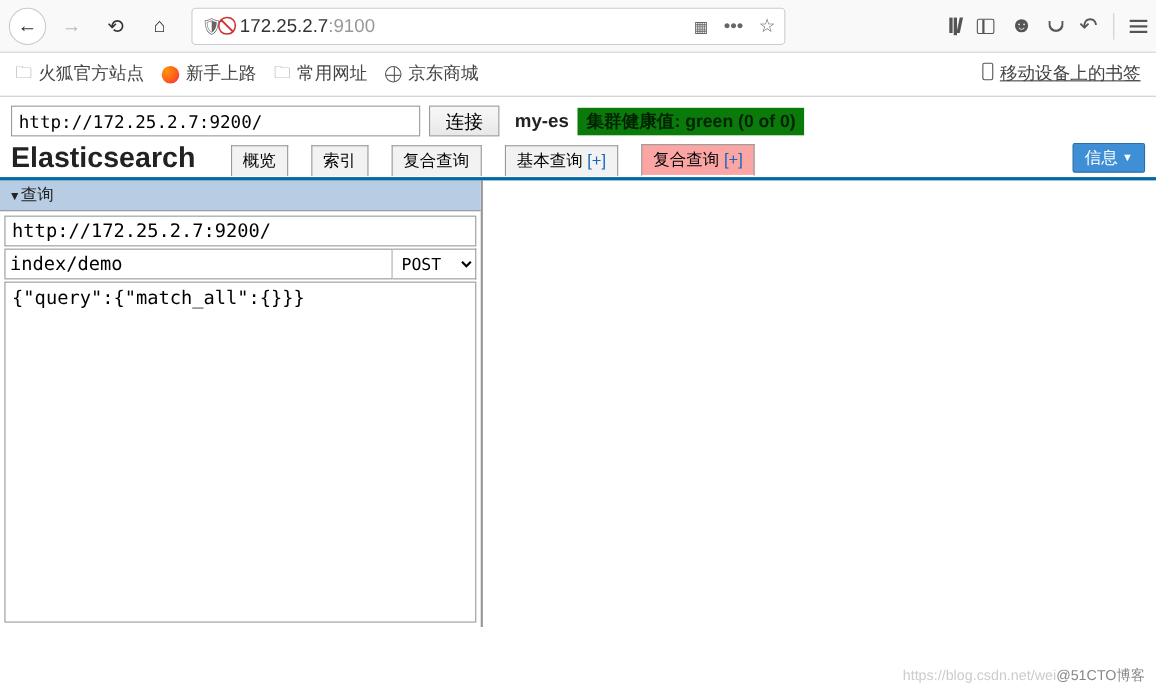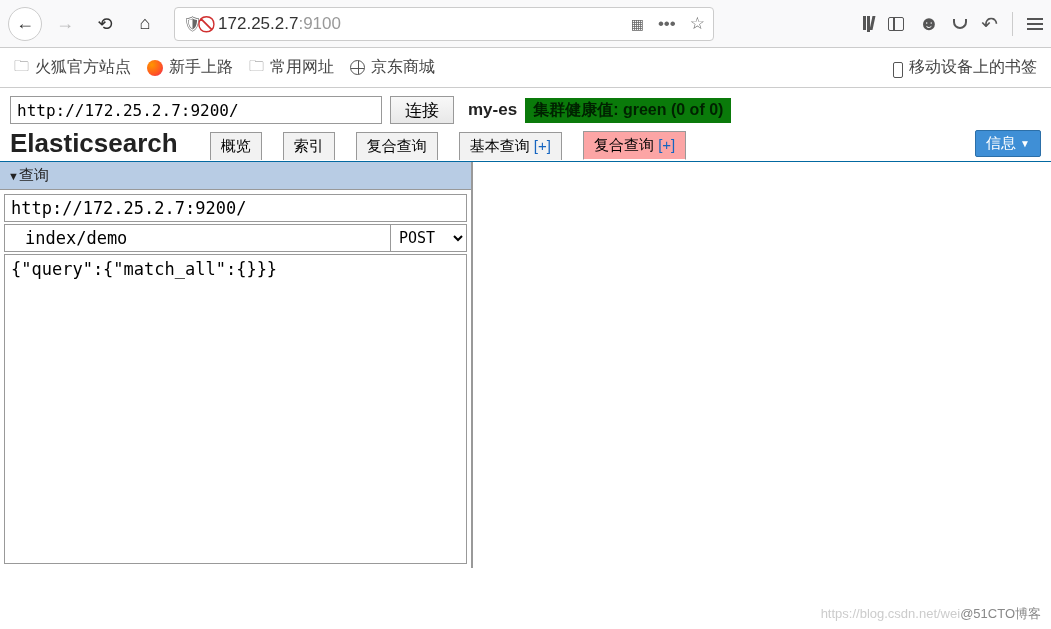--- a/index.html
+++ b/index.html
@@ -21,47 +21,47 @@
     
     
     .bookmarks-bar { display: flex; align-items: center; height: 40px; padding: 0 14px; border-bottom: 1px solid #ccc; gap: 16px; background: #fff; font-size: 16px; color: #444; }
     .bookmark-item { display: flex; align-items: center; gap: 6px; cursor: pointer; }
     .folder-ico { color: #888; font-size: 15px; }
     .firefox-ico { width: 16px; height: 16px; border-radius: 50%; background: radial-gradient(circle at 30% 30%, #ff9500 0%, #ff5722 60%, #e91e63 100%); }
     .globe-ico { width: 15px; height: 15px; border: 1.5px solid #555; border-radius: 50%; position: relative; }
     .globe-ico::before, .globe-ico::after { content: ''; position: absolute; background: #555; }
     .globe-ico::before { top: 50%; left: 0; right: 0; height: 1px; }
     .globe-ico::after { left: 50%; top: 0; bottom: 0; width: 1px; }
-    .bookmarks-right { margin-left: auto; display: flex; align-items: flex-end; gap: 6px; }
+    .bookmarks-right { margin-left: auto; display: flex; align-items: flex-start; gap: 6px; text-decoration: underline; }
     .mobile-ico { width: 10px; height: 16px; border: 1.5px solid #555; border-radius: 2px; }
     
     
     .app { padding: 0; }
     .conn-row { display: flex; align-items: center; gap: 8px; padding: 8px 10px 4px 10px; }
     .conn-input { width: 372px; height: 28px; border: 1px solid #999; padding: 0 6px; font-size: 16px; font-family: monospace; background: #fff; }
     .conn-btn { height: 28px; padding: 0 14px; border: 1px solid #999; background: linear-gradient(#f8f8f8,#e8e8e8); font-size: 17px; cursor: pointer; }
     .cluster-name { font-size: 17px; font-weight: bold; color: #222; margin-left: 6px; }
     .health-badge { background: #0a7a0a; color: #002200; font-size: 16px; font-weight: bold; padding: 2px 8px; font-family: Arial; }
     
-    .title-row { display: flex; align-items: flex-end; padding: 0 10px 2px 10px; gap: 0; border-bottom: 1px solid #0369a1; position: relative; }
+    .title-row { display: flex; align-items: flex-end; padding: 0 10px 2px 10px; gap: 0; border-bottom: 3px solid #0369a1; position: relative; }
     .app-title { font-size: 26px; font-weight: bold; color: #222; margin-right: 32px; }
     .tab { border: 1px solid #999; border-bottom: none; padding: 4px 10px; font-size: 15px; background: #f2f2f2; margin-right: 21px; cursor: pointer; position: relative; top: 1px; }
     .tab.active { background: #fca5a5; border-bottom: 1px solid #fff; }
     .tab .plus { color: #1565c0; }
     .info-btn { position: absolute; right: 10px; bottom: 4px; background: #3f8fd6; color: #fff; border: 1px solid #2c6fa8; padding: 3px 10px; font-size: 15px; cursor: pointer; display: flex; align-items: center; gap: 4px; border-radius: 2px; justify-content: flex-end; }
     .info-btn .arrow { font-size: 10px; }
     
     .main-split { display: flex; }
-    .query-panel { width: 473px; border-right: 2px solid #999; }
+    .query-panel { width: 439px; border-right: 2px solid #999; }
     .query-header { background: #b8cce4; padding: 4px 8px; font-size: 15px; color: #222; border-bottom: 1px solid #999; }
     .query-header .tri { font-size: 11px; }
     .panel-body { padding: 4px; display: flex; flex-direction: column; gap: 2px; }
     .q-input { width: 100%; height: 28px; border: 1px solid #999; padding: 0 6px; font-size: 17px; font-family: monospace; background: #fff; }
     .q-row { display: flex; }
-    .q-path { flex: 1; height: 28px; border: 1px solid #999; padding: 0 20px; font-size: 17px; font-family: monospace; background: #fff; }
+    .q-path { flex: 1; height: 28px; border: 1px solid #999; padding: 0 4px; font-size: 17px; font-family: monospace; background: #fff; }
     .q-method { width: 76px; height: 28px; border: 1px solid #999; border-left: none; font-size: 15px; font-family: monospace; background: #fff; padding: 0 4px; }
     .q-body { width: 100%; height: 310px; border: 1px solid #999; padding: 4px 6px; font-size: 17px; font-family: monospace; background: #fff; resize: none; }
     
     .watermark { position: absolute; bottom: 6px; right: 10px; color: #ccc; font-size: 13px; }
     .watermark .dark { color: #888; }
     
     .pocket-ico { display: inline-block; width: 14px; height: 10px; border: 2px solid #555; border-top: none; border-radius: 0 0 8px 8px; }
     .book-ico { display: inline-flex; gap: 1px; }
     .book-ico i { display: block; width: 3px; background: #555; }
     .book-ico i:nth-child(1) { height: 14px; }

